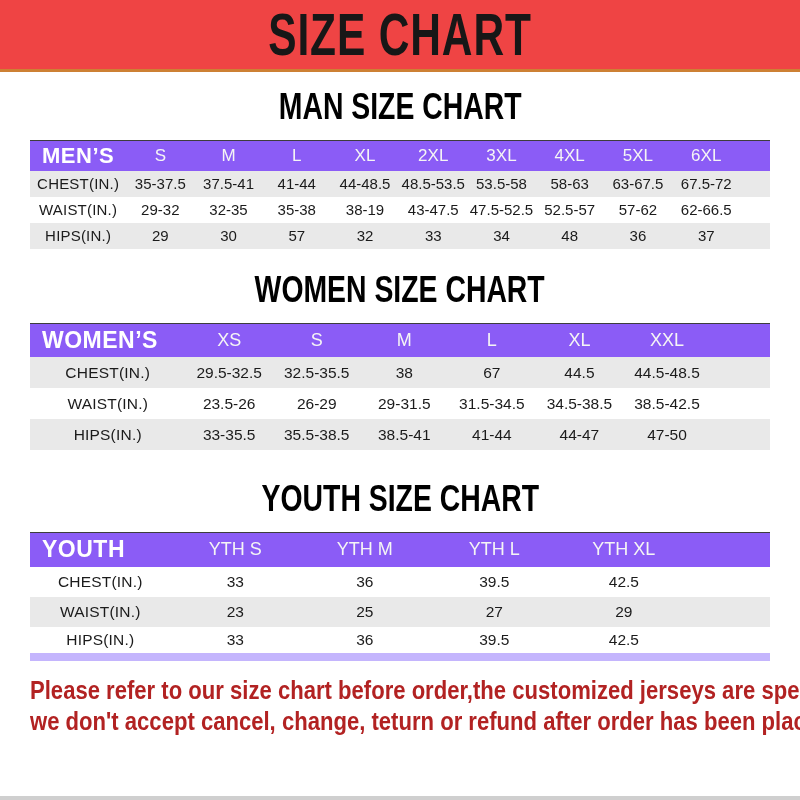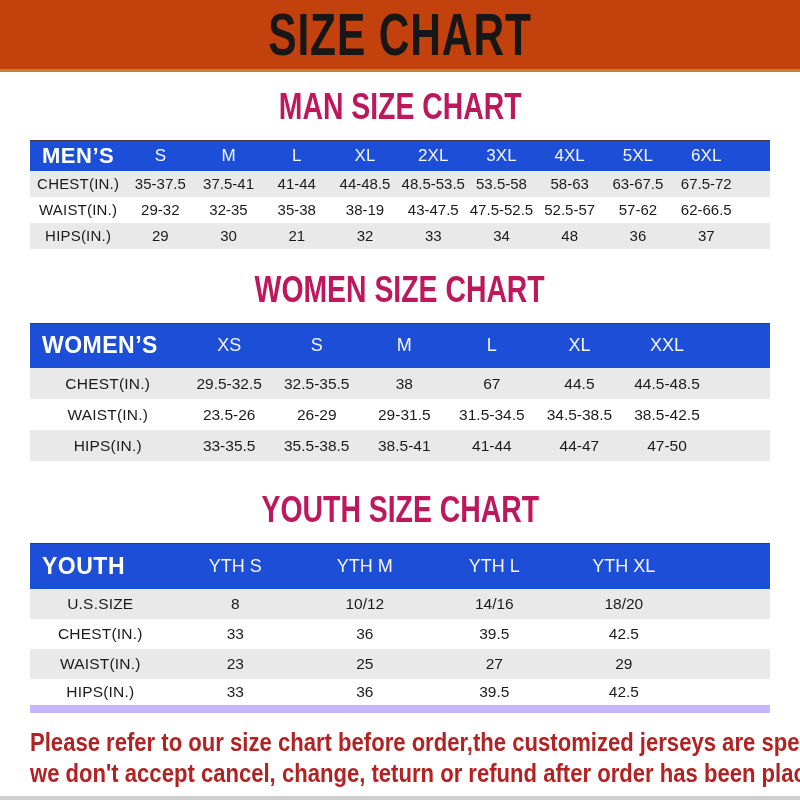--- a/index.html
+++ b/index.html
@@ -8,63 +8,63 @@
     width:800px; height:800px;
     background:#ffffff;
     font-family:"Liberation Sans", sans-serif;
     position:relative; overflow:hidden;
     color:#1b1b1b;
   }
 
   
   .banner {
     height:72px;
-    background:#c2410c;
+    background:#ef4444;
     border-bottom:3px solid #cd8034;
     display:flex; align-items:center; justify-content:center;
   }
   .banner-text {
     display:inline-block;
     font-size:50px; font-weight:700; color:#171717;
     letter-spacing:1px;
     transform:scale(0.85,1.18);
     white-space:nowrap;
   }
 
   
   .section-title {
     margin:10px; text-align:center;
-    font-size:33px; font-weight:700; color:#be185d;
+    font-size:33px; font-weight:700; color:#000000;
     line-height:38px; white-space:nowrap;
   }
   .title-inner { display:inline-block; transform:scale(0.86,1.12); }
   .mt-man   { margin-top:16px; }
   .mt-women { margin-top:22px; }
   .mt-youth { margin-top:30px;text-align:center; }
 
   
   table.size-table {
     width:740px; margin:14px auto 0;
     border-collapse:collapse; table-layout:fixed;
   }
   .t-women, .t-youth { margin-top:16px; }
 
   thead th {
-    background:#1d4ed8; color:#f5f5f5;
+    background:#8b5cf6; color:#f5f5f5;
     font-weight:400; font-size:18px;
     border-top:1px solid #3d3d3d;
     text-align:center; padding:0;
   }
   th.group {
     font-weight:700; font-size:23px; color:#ffffff;
     text-align:left; padding-left:12px; letter-spacing:.5px;
   }
   .t-men   thead th { height:30px; font-size:17px; }
   .t-men   th.group { font-size:22px; }
-  .t-women thead th, .t-youth thead th { height:45px; }
+  .t-women thead th, .t-youth thead th { height:34px; }
 
   tbody td {
     text-align:center; padding:0;
     font-size:15.5px; color:#1b1b1b;
   }
   td.rowlabel { letter-spacing:.2px; }
   .t-men   tbody td { height:26px; font-size:15px; }
   .t-women tbody td { height:31px; }
   .t-youth tbody td { height:30px; }
   tr.alt td { background:#E9E9E9; }
@@ -142,21 +142,21 @@
         <td>47.5-52.5</td>
         <td>52.5-57</td>
         <td>57-62</td>
         <td>62-66.5</td>
         <td></td>
       </tr>
       <tr class="alt">
         <td class="rowlabel">HIPS(IN.)</td>
         <td>29</td>
         <td>30</td>
-        <td>21</td>
+        <td>57</td>
         <td>32</td>
         <td>33</td>
         <td>34</td>
         <td>48</td>
         <td>36</td>
         <td>37</td>
         <td></td>
       </tr>
     </tbody>
   </table>
@@ -219,28 +219,20 @@
       <tr>
         <th class="group col-label">YOUTH</th>
         <th>YTH S</th>
         <th>YTH M</th>
         <th>YTH L</th>
         <th>YTH XL</th>
         <th class="col-filler"></th>
       </tr>
     </thead>
     <tbody>
-      <tr class="alt">
-        <td class="rowlabel">U.S.SIZE</td>
-        <td>8</td>
-        <td>10/12</td>
-        <td>14/16</td>
-        <td>18/20</td>
-        <td></td>
-      </tr>
       <tr>
         <td class="rowlabel">CHEST(IN.)</td>
         <td>33</td>
         <td>36</td>
         <td>39.5</td>
         <td>42.5</td>
         <td></td>
       </tr>
       <tr class="alt">
         <td class="rowlabel">WAIST(IN.)</td>

